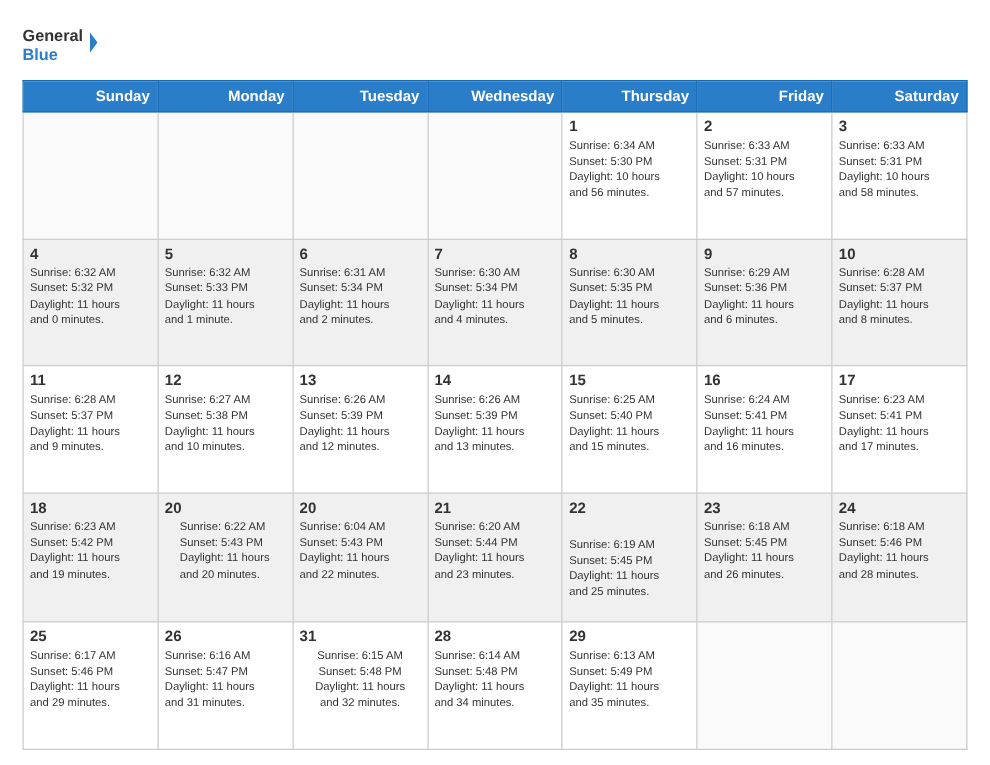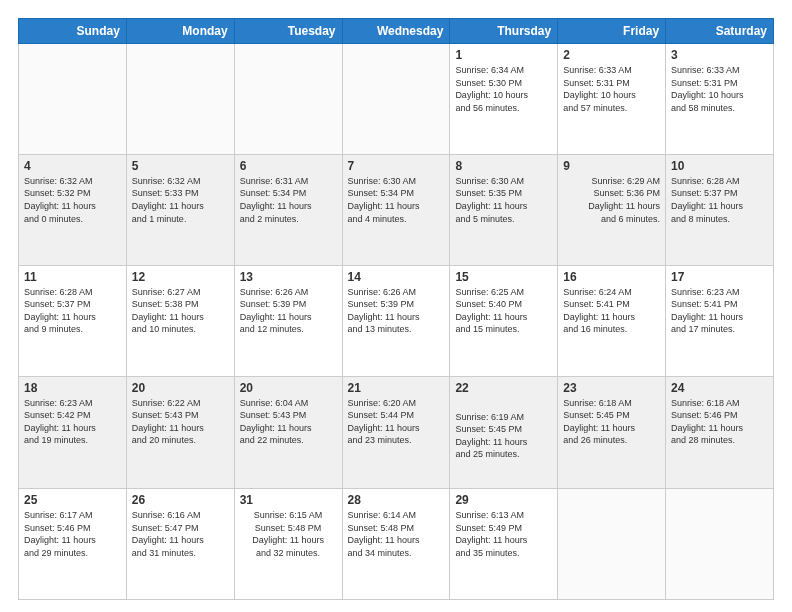--- a/index.html
+++ b/index.html
@@ -84,20 +84,33 @@
     }
     .calendar tbody tr:nth-child(odd) td { background: #fff; }
     .calendar tbody tr:nth-child(even) td { background: #f0f0f0; }
     .calendar tbody tr:nth-child(odd) td.empty { background: #fafafa; }
     .calendar tbody tr:nth-child(even) td.empty { background: #ebebeb; }
   </style>
 </head>
 <body>
 
 <div class="page">
+  <div class="header">
+    <div class="logo">
+<svg width="60" height="36" viewBox="0 0 60 36">
+  <text x="0" y="15" font-size="13" font-weight="bold" fill="#333" font-family="Arial">General</text>
+  <text x="0" y="30" font-size="13" font-weight="bold" fill="#2a7dc9" font-family="Arial">Blue</text>
+  <polygon points="54,8 60,16 54,24" fill="#2a7dc9"></polygon>
+</svg>
+</div>
+    <div class="title-area">
+      <div class="main-title"></div>
+      <div class="sub-title"></div>
+    </div>
+  </div>
 
   <table class="calendar">
     <thead>
       <tr>
       <th>Sunday</th>
           <th>Monday</th>
           <th>Tuesday</th>
           <th>Wednesday</th>
           <th>Thursday</th>
           <th>Friday</th>
@@ -163,21 +176,21 @@
           </td>
           <td>
             <span class="day-num">8</span>
             <div class="day-info" style="white-space: pre-line;">Sunrise: 6:30 AM
 Sunset: 5:35 PM
 Daylight: 11 hours
 and 5 minutes.</div>
           </td>
           <td>
             <span class="day-num">9</span>
-            <div class="day-info" style="white-space: pre-line; text-align: right;">Sunrise: 6:29 AM
+            <div class="day-info" style="white-space: pre-line;">Sunrise: 6:29 AM
 Sunset: 5:36 PM
 Daylight: 11 hours
 and 6 minutes.</div>
           </td>
           <td>
             <span class="day-num">10</span>
             <div class="day-info" style="white-space: pre-line;">Sunrise: 6:28 AM
 Sunset: 5:37 PM
 Daylight: 11 hours
 and 8 minutes.</div>
@@ -237,21 +250,21 @@
         <tr>
           <td>
             <span class="day-num">18</span>
             <div class="day-info" style="white-space: pre-line;">Sunrise: 6:23 AM
 Sunset: 5:42 PM
 Daylight: 11 hours
 and 19 minutes.</div>
           </td>
           <td>
             <span class="day-num">20</span>
-            <div class="day-info" style="white-space: pre-line;">Sunrise: 6:22 AM
+            <div class="day-info" style="white-space: pre-line; margin-left: 12px;">Sunrise: 6:22 AM
 Sunset: 5:43 PM
 Daylight: 11 hours
 and 20 minutes.</div>
           </td>
           <td>
             <span class="day-num">20</span>
             <div class="day-info" style="white-space: pre-line;">Sunrise: 6:04 AM
 Sunset: 5:43 PM
 Daylight: 11 hours
 and 22 minutes.</div>

